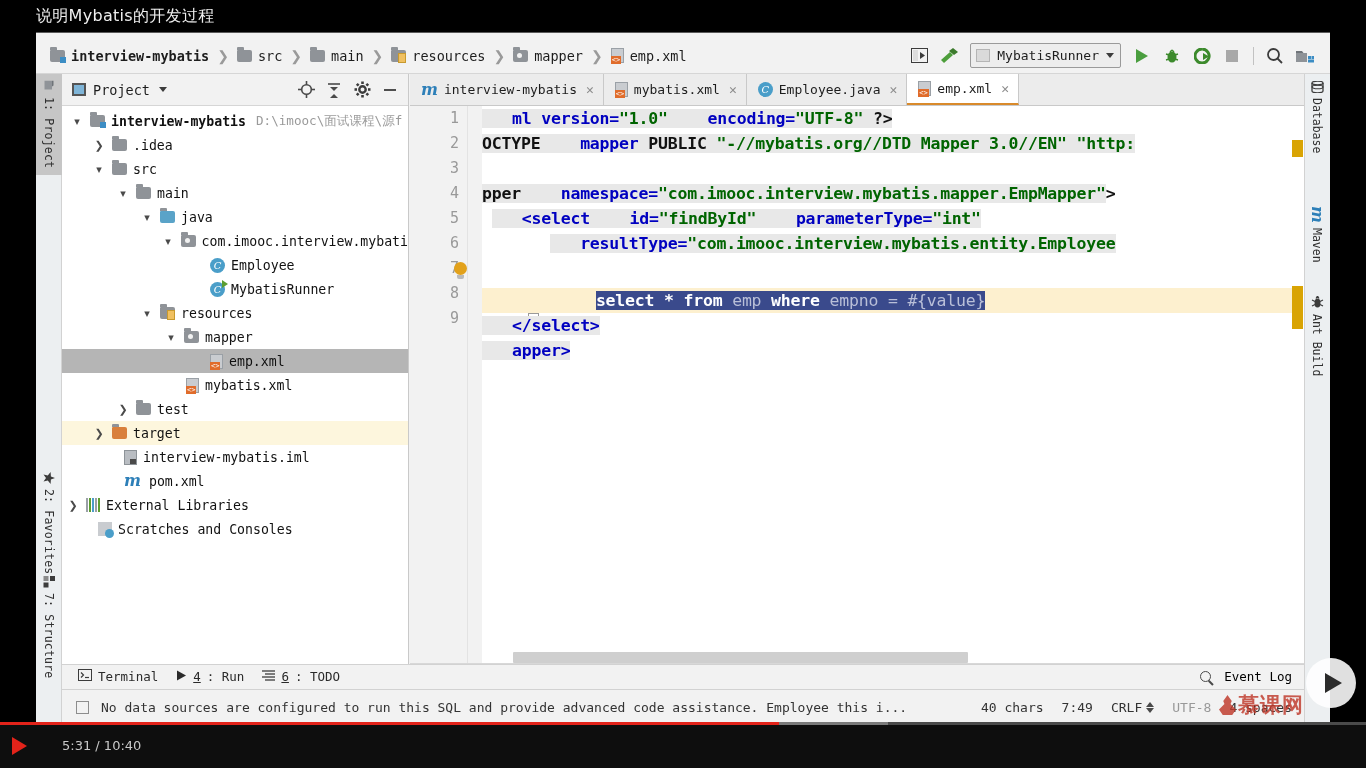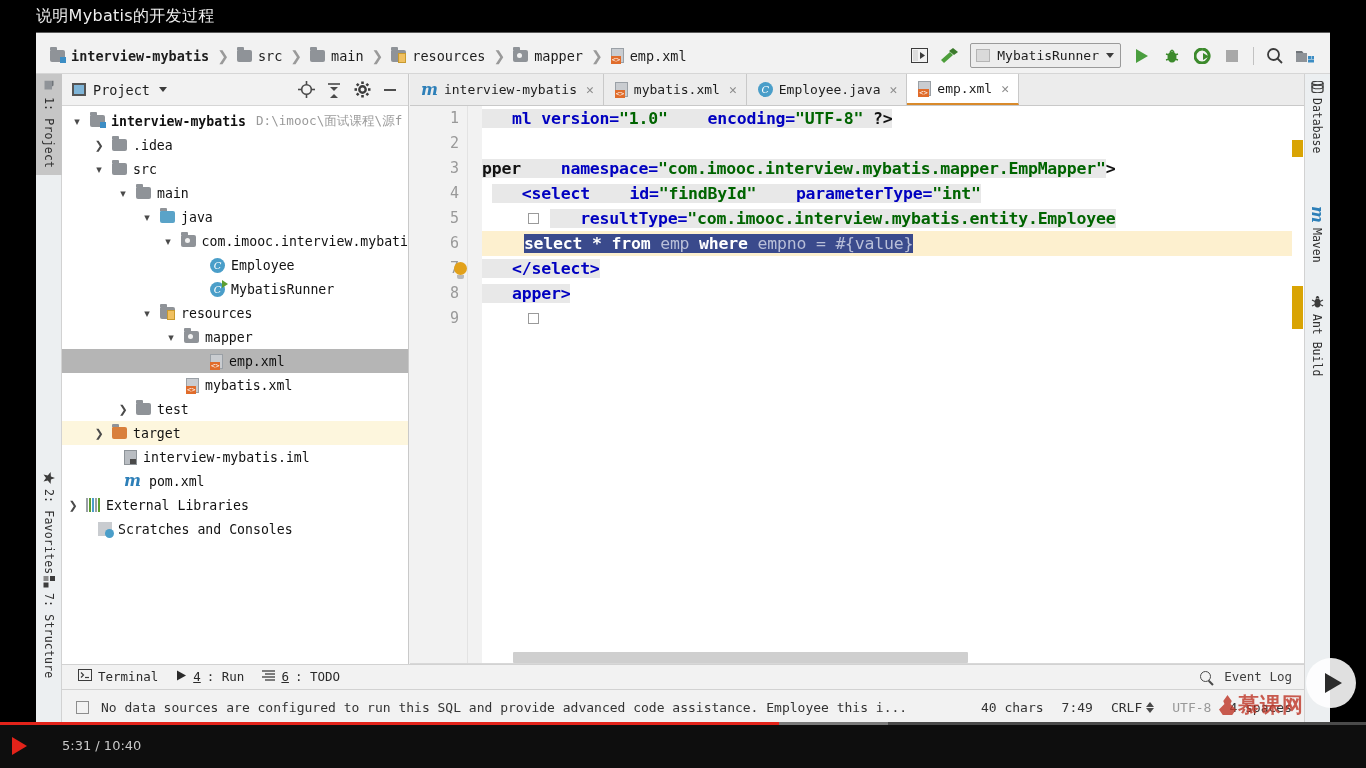--- a/index.html
+++ b/index.html
@@ -181,21 +181,21 @@
   .bread2 .sep2{ margin:0 9px; color:#aaa; }
 
   
   .botbar{ position:absolute; left:26px; right:26px; bottom:37px; height:24px;
            background:#f2f2f2; border-top:1px solid #d2d2d2;
            display:flex; align-items:center; gap:18px; padding-left:16px;
            font-family:"DejaVu Sans Mono", monospace; font-size:12.5px; color:#2a2a2a;}
   .botitem{ display:flex; align-items:center; gap:6px; cursor:pointer;}
   .botitem u{ text-decoration:underline; }
   .evtlog{ margin-left:auto; display:flex; align-items:center; gap:13px; padding-right:12px;
-           color:#404040; cursor:pointer;}
+           color:#000000; cursor:pointer;}
   .magnify{ width:11px;height:11px;border:1.6px solid #4a4a4a;border-radius:50%;position:relative;}
   .magnify:after{content:"";position:absolute;right:-4px;bottom:-3px;width:6px;height:1.6px;
                  background:#4a4a4a;transform:rotate(45deg);}
 
   
   .status{ position:absolute; left:26px; right:26px; bottom:0; height:36px; background:#f2f2f2;
            border-top:1px solid #d2d2d2; display:flex; align-items:center; padding:0 12px 0 14px;
            font-family:"DejaVu Sans Mono", monospace; font-size:13px; color:#333; }
   .status .sq-ico{ width:13px;height:13px;border:1.6px solid #8d8d8d; margin-right:12px;}
   .status .right{ margin-left:auto; display:flex; align-items:center; gap:18px; }
@@ -621,30 +621,31 @@
           <span class="foldmark fold-minus" style="top:82px"></span>
           <span class="foldmark fold-minus" style="top:107px"></span>
           <span class="foldmark fold-minus" style="top:182px"></span>
           <span class="foldmark fold-minus" style="top:207px"></span>
         </div>
         <span class="bulb" style="top:156px"></span>
 
         <div class="codelines">
           <div class="cl"><span class="k bgchip">ml version=</span><span class="s bgchip">"1.0"</span><span class="k bgchip"> encoding=</span><span class="s bgchip">"UTF-8"</span><span class="p bgchip"> ?&gt;</span></div>
 
+          <div class="cl"><span class="p bgchip">OCTYPE </span><span class="k bgchip">mapper</span><span class="p bgchip"> PUBLIC </span><span class="s bgchip">"-//mybatis.org//DTD Mapper 3.0//EN"</span><span class="s bgchip"> "http:</span></div>
 
           <div class="cl">&nbsp;</div>
 
           <div class="cl"><span class="p bgchip">pper </span><span class="k bgchip">namespace=</span><span class="s bgchip">"com.imooc.interview.mybatis.mapper.EmpMapper"</span><span class="p">&gt;</span></div>
 
           <div class="cl">&nbsp;<span class="k bgchip">&lt;select </span><span class="k bgchip">id=</span><span class="s bgchip">"findById"</span><span class="k bgchip"> parameterType=</span><span class="s bgchip">"int"</span></div>
 
           <div class="cl">&nbsp;&nbsp;&nbsp;&nbsp;&nbsp;&nbsp;&nbsp;<span class="k bgchip">resultType=</span><span class="s bgchip">"com.imooc.interview.mybatis.entity.Employee</span></div>
 
-          <div class="cl hl-row" style="margin-left:-72px;padding-left:36px;"><span>&nbsp;&nbsp;&nbsp;&nbsp;&nbsp;&nbsp;&nbsp;&nbsp;</span><span class="selspan"><span class="wht">select * from </span><span class="dim">emp</span><span class="wht"> where </span><span class="dim">empno = </span><span class="dim">#{value}</span></span></div>
+          <div class="cl hl-row" style="margin-left:-72px;padding-left:108px;margin-top:32px;"><span>&nbsp;&nbsp;&nbsp;&nbsp;&nbsp;&nbsp;&nbsp;&nbsp;</span><span class="selspan"><span class="wht">select * from </span><span class="dim">emp</span><span class="wht"> where </span><span class="dim">empno = </span><span class="dim">#{value}</span></span></div>
 
           <div class="cl"><span class="k bgchip">&lt;/select&gt;</span></div>
 
           <div class="cl"><span class="k bgchip">apper&gt;</span></div>
         </div>
 
         <div class="vscroll">
           <span class="marker" style="top:2px;height:17px"></span>
           <span class="marker" style="top:148px;height:43px"></span>
         </div>

